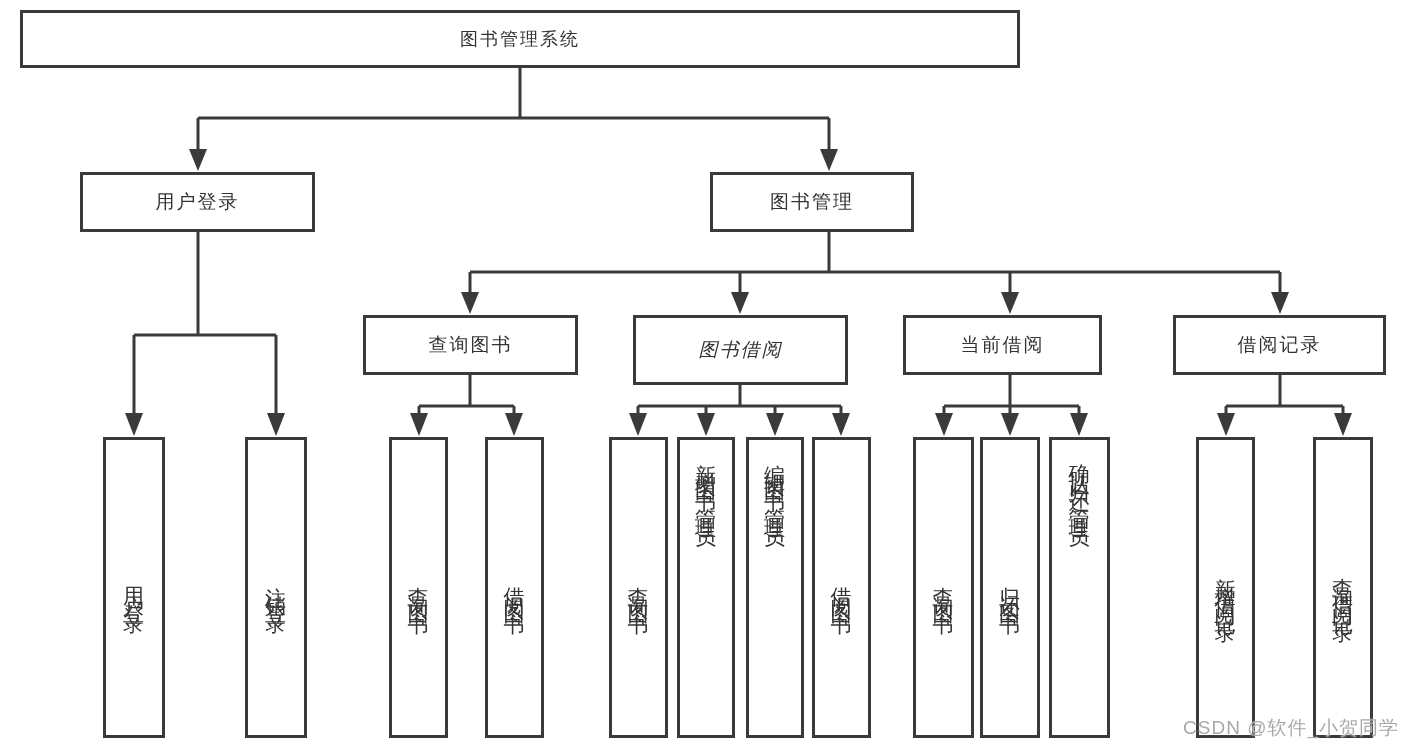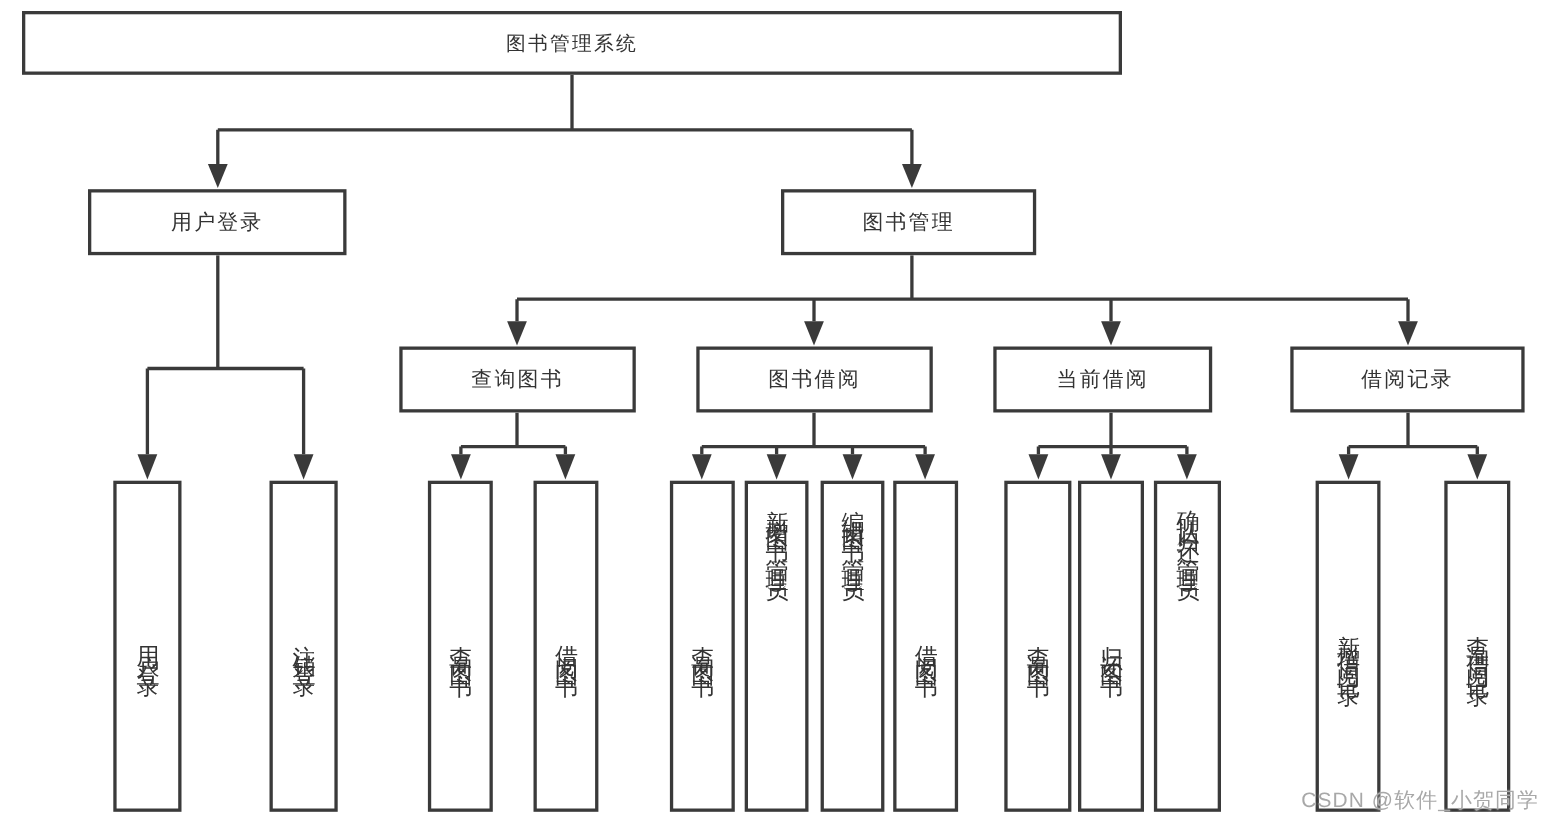--- a/index.html
+++ b/index.html
@@ -19,23 +19,23 @@
   .node{
     position:absolute;z-index:2;
     background:var(--box-fill,#fff);
     border:3px solid var(--box-border,#3a3a3a);
     display:flex;align-items:center;justify-content:center;
     font-size:19px;letter-spacing:2px;
     white-space:nowrap;
   }
   .n-root{left:20px;top:10px;width:1000px;height:58px;font-size:18px;}
   .n-l2a{left:80px; top:172px;width:235px;height:60px;}
-  .n-l2b{left:710px;top:172px;width:232px;height:60px;}
+  .n-l2b{left:710px;top:172px;width:204px;height:60px;}
   .n-l3a{left:363px; top:315px;width:215px;height:60px;}
-  .n-l3b{left:633px; top:315px;width:215px;height:60px;}
+  .n-l3b{left:633px; top:315px;width:215px;height:70px;font-style:italic;}
   .n-l3c{left:903px; top:315px;width:199px;height:60px;}
   .n-l3d{left:1173px;top:315px;width:213px;height:60px;}
 
   .leaf{top:437px;height:301px;width:59px;letter-spacing:0;}
   .leaf > span{
     writing-mode:vertical-rl;
     font-size:21px;letter-spacing:9px;line-height:1;
   }
   .leaf.top{align-items:flex-start;padding-top:7px;}
   .lf1{left:103px;width:62px;}

